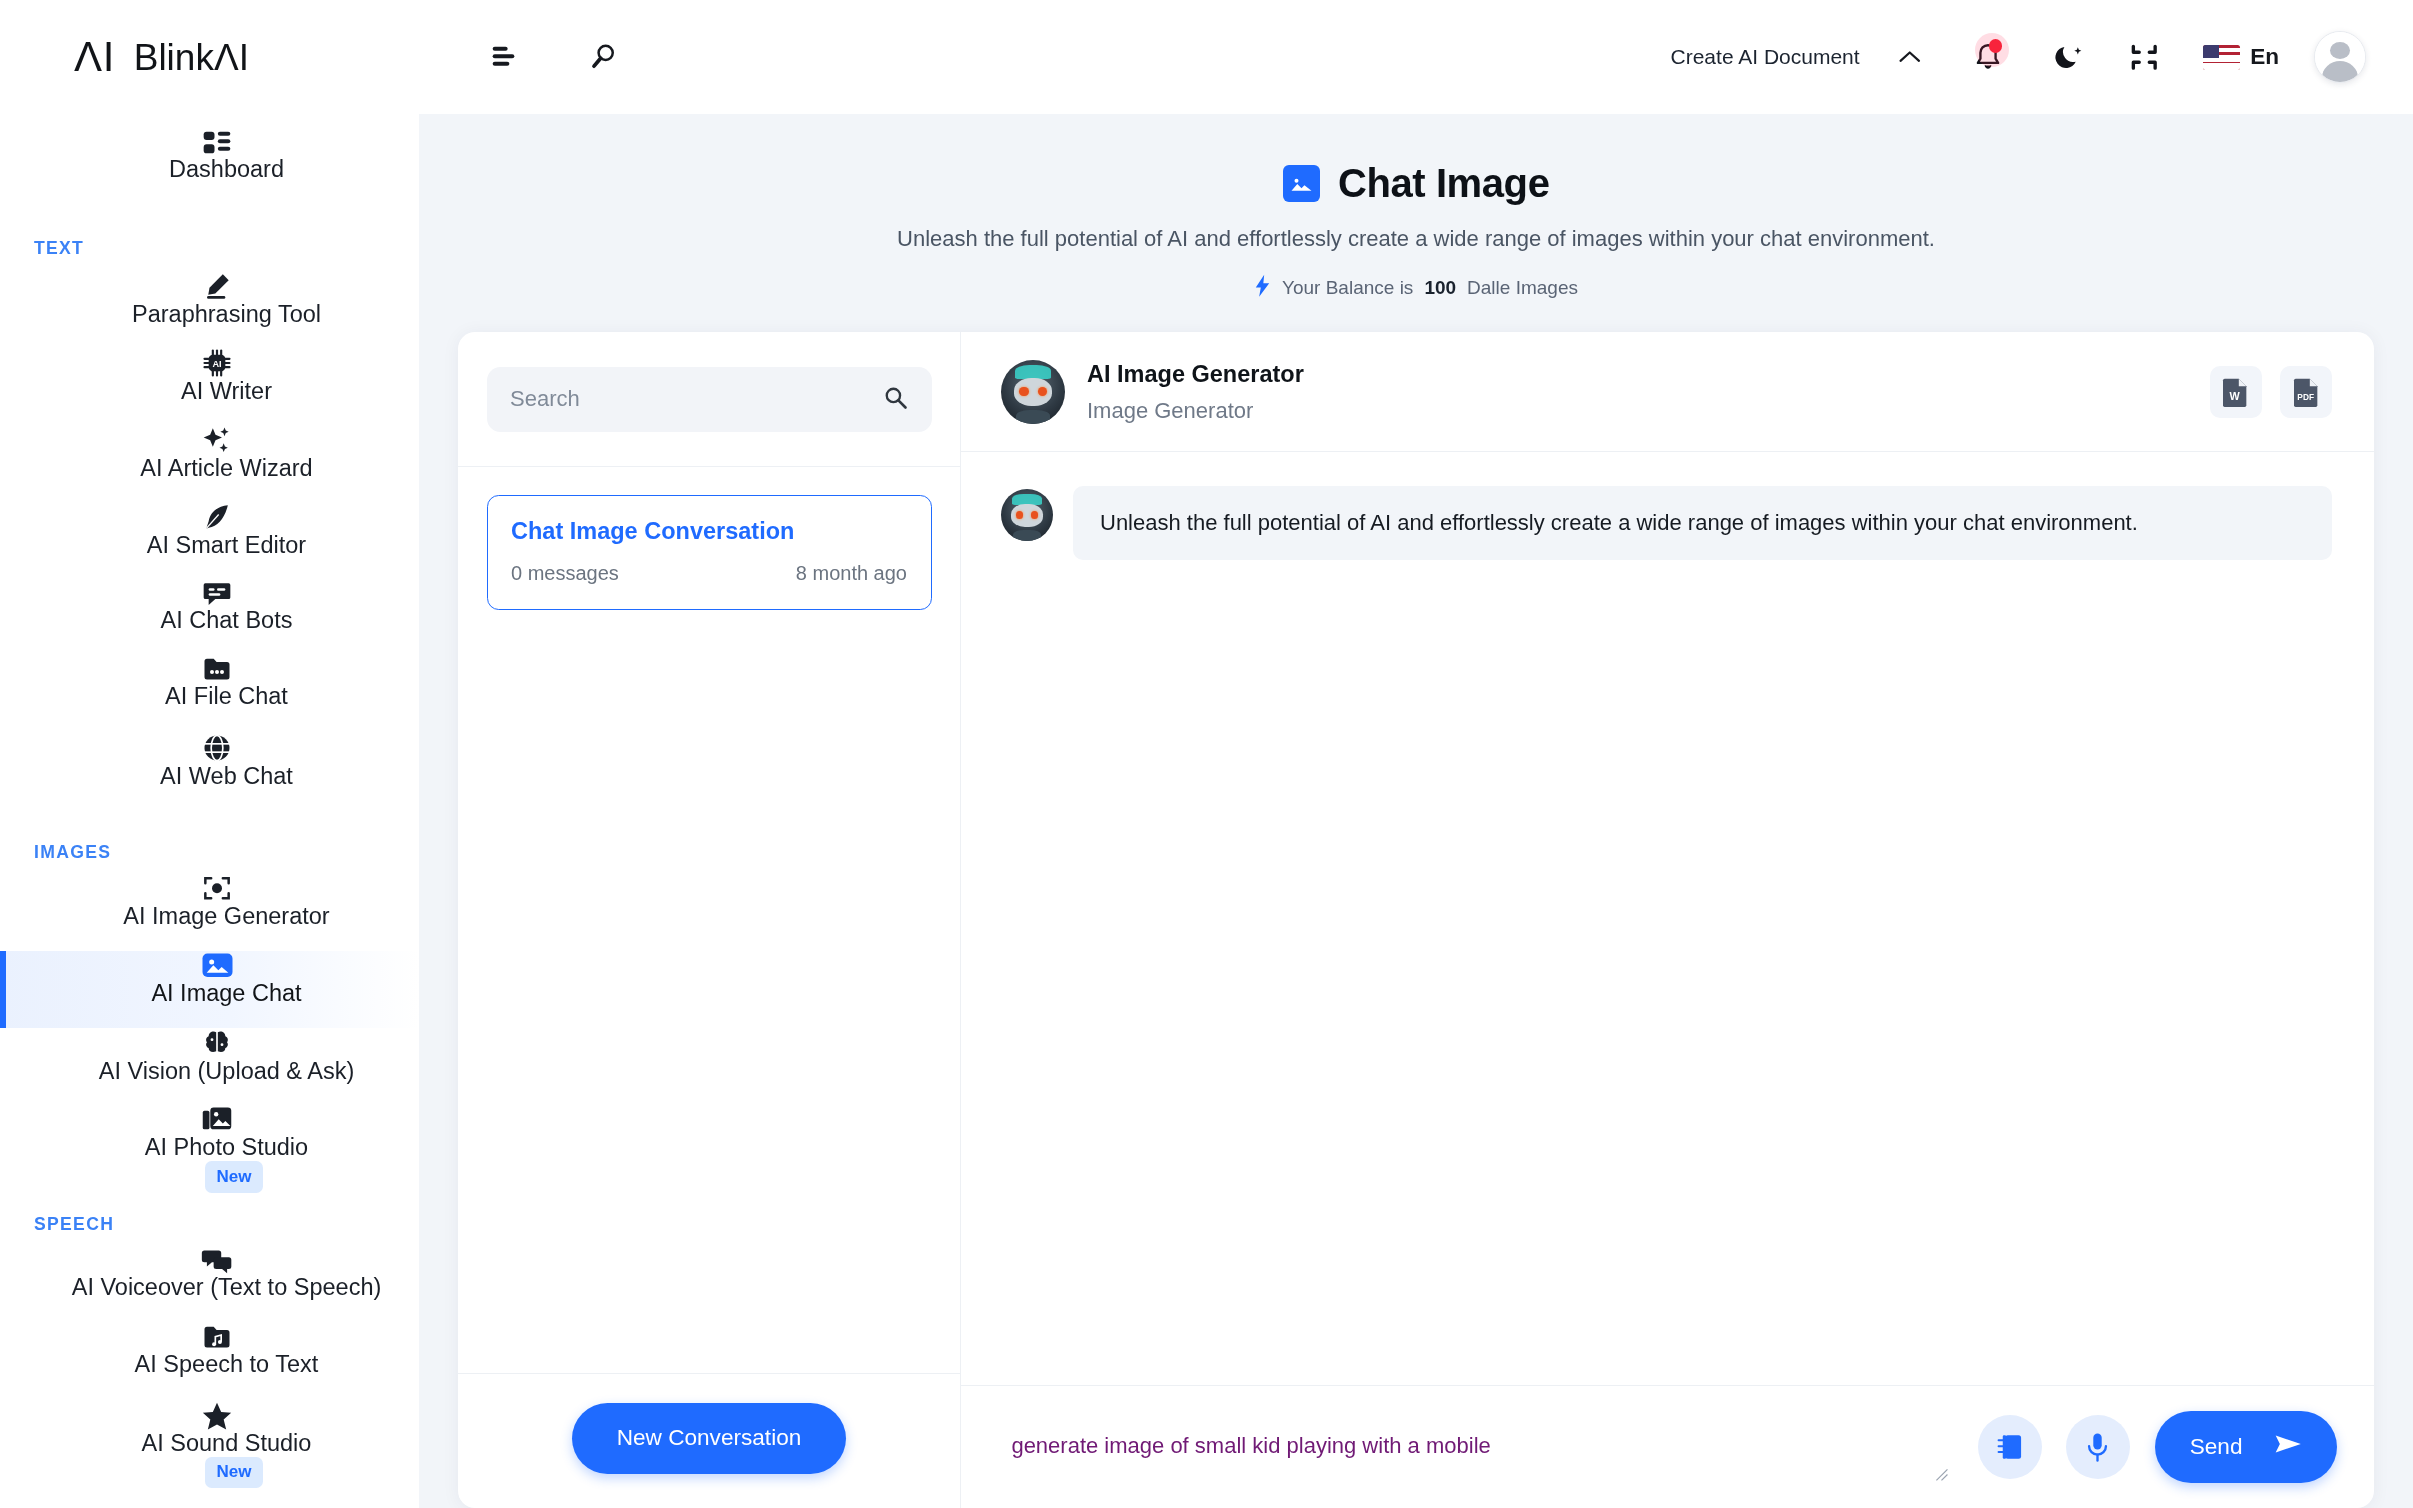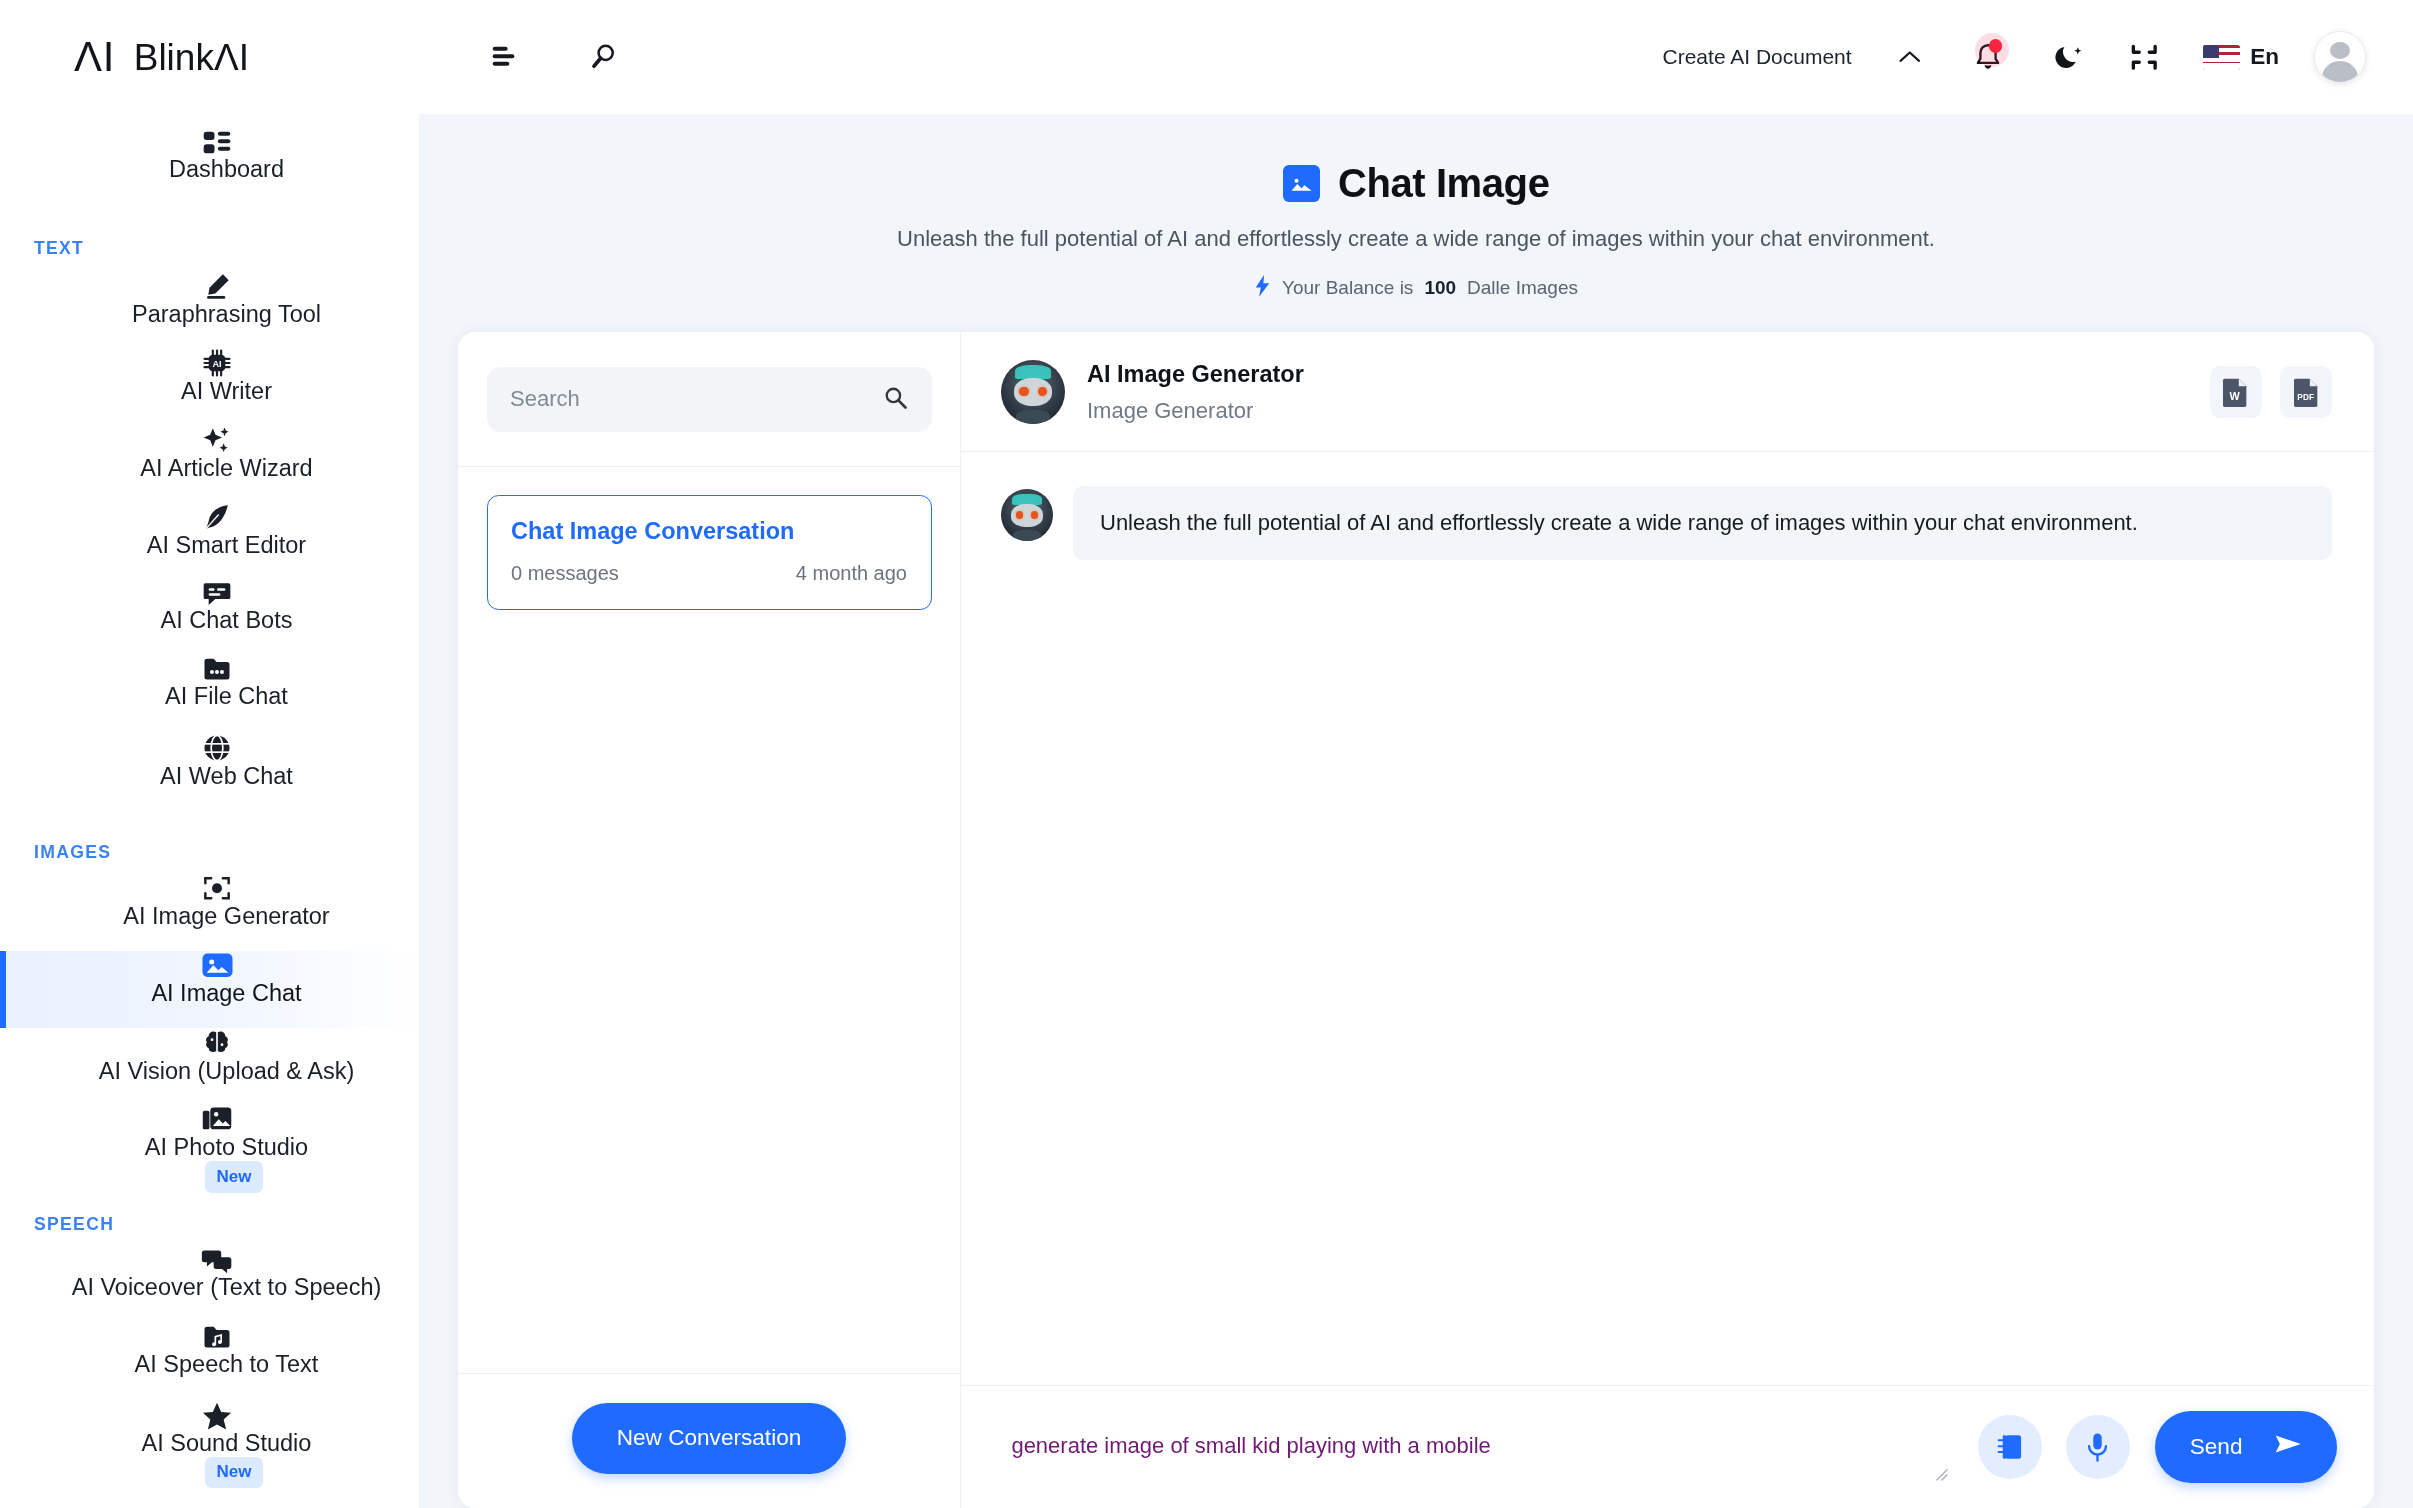--- a/index.html
+++ b/index.html
@@ -19,21 +19,21 @@
     position: relative; z-index: 30;
   }
   .brand { width: 419px; display: flex; align-items: center; gap: 18.4px; padding-left: 74px; }
   .brand-mark { font-size: 42px; font-weight: 400; color: #111418; letter-spacing: 0.8px; line-height: 1; }
   .brand-name { font-size: 37px; font-weight: 400; color: #111418; letter-spacing: 0px; line-height: 1; }
 
   .topbar-left-icons { display: flex; align-items: center; gap: 49px; margin-left: 62px; }
   .ic-btn { width: 49px; height: 49px; display: flex; align-items: center; justify-content: center; cursor: pointer; }
 
   .topbar-right { margin-left: auto; display: flex; align-items: center; gap: 0; padding-right: 47px; }
-  .create-doc { font-size: 21px; color: #1c2430; margin-right: 35px; cursor: pointer; white-space: nowrap; }
+  .create-doc { font-size: 21px; color: #1c2430; margin-right: 27px; cursor: pointer; white-space: nowrap; }
   .chev-btn { width: 47px; height: 47px; display: flex; align-items: center; justify-content: center; cursor: pointer; margin-right: 28.5px; }
   .bell-wrap { position: relative; width: 52px; height: 52px; display: flex; align-items: center; justify-content: center; cursor: pointer; margin-right: 30px; }
   .bell-glow { position: absolute; top: 1.7px; right: 5px; width: 34px; height: 34px; border-radius: 50%; background: rgba(255,45,85,0.16); }
   .bell-dot { position: absolute; top: 8.4px; right: 11.7px; width: 13.4px; height: 13.4px; border-radius: 50%; background: #f8233c; }
   .moon-btn, .compress-btn { width: 49px; height: 49px; display: flex; align-items: center; justify-content: center; cursor: pointer; }
   .moon-btn { margin-right: 27px; }
   .compress-btn { margin-right: 34px; }
   .lang { display: flex; align-items: center; gap: 10px; cursor: pointer; margin-right: 35px; }
   .flag { width: 37px; height: 25px; border-radius: 2.5px; overflow: hidden; position: relative; background: #b22234; flex: none; }
   .flag .stripe { position: absolute; left: 0; width: 100%; height: 3.6px; background: #fff; }
@@ -433,21 +433,21 @@
                 </svg>
               </span>
             </div>
           </div>
 
           <div class="conv-list">
             <div class="conv-item">
               <div class="conv-name">Chat Image Conversation</div>
               <div class="conv-meta">
                 <span>0 messages</span>
-                <span>4 month ago</span>
+                <span>8 month ago</span>
               </div>
             </div>
           </div>
 
           <div class="conv-footer">
             <button class="btn-new">New Conversation</button>
           </div>
         </div>
 
         <div class="chat-panel">

